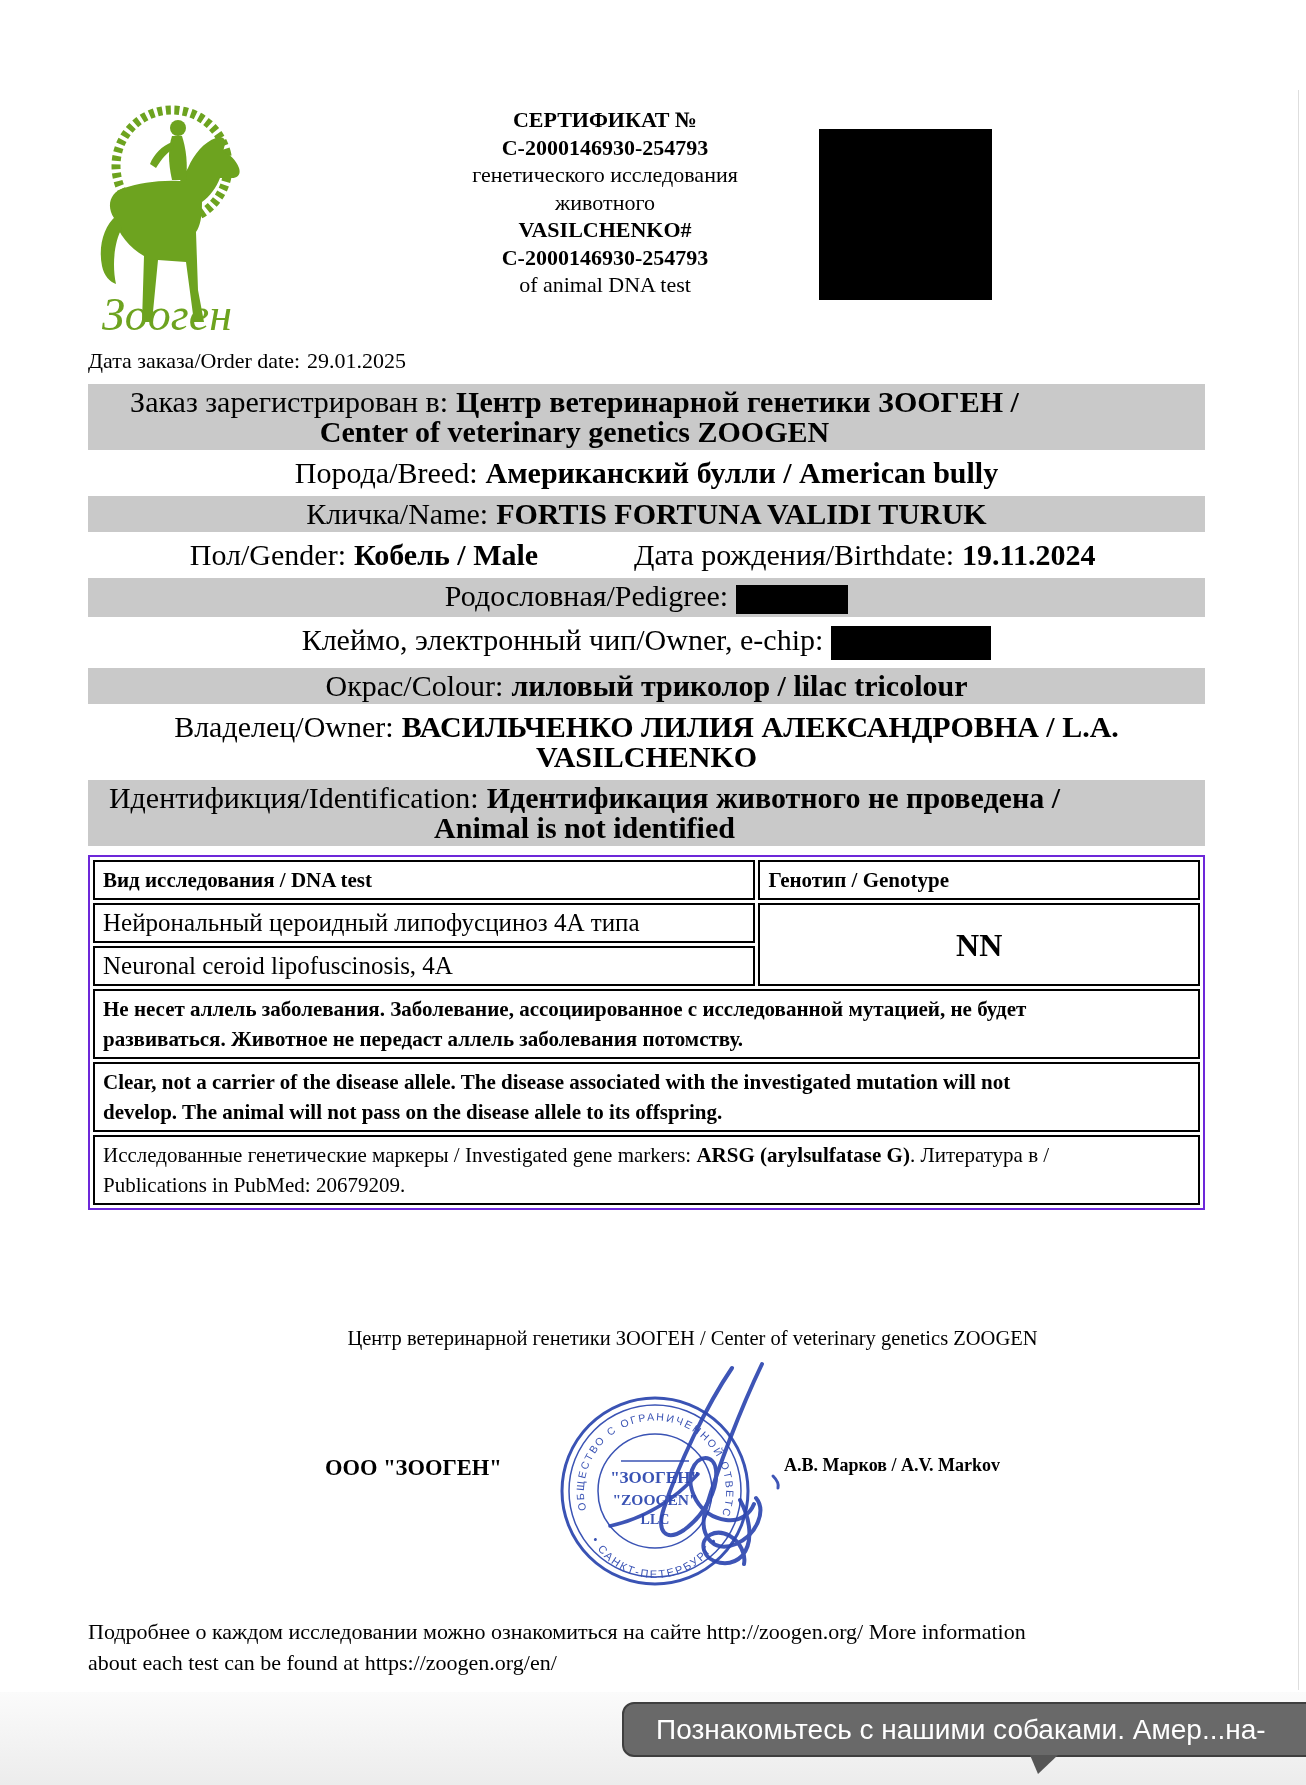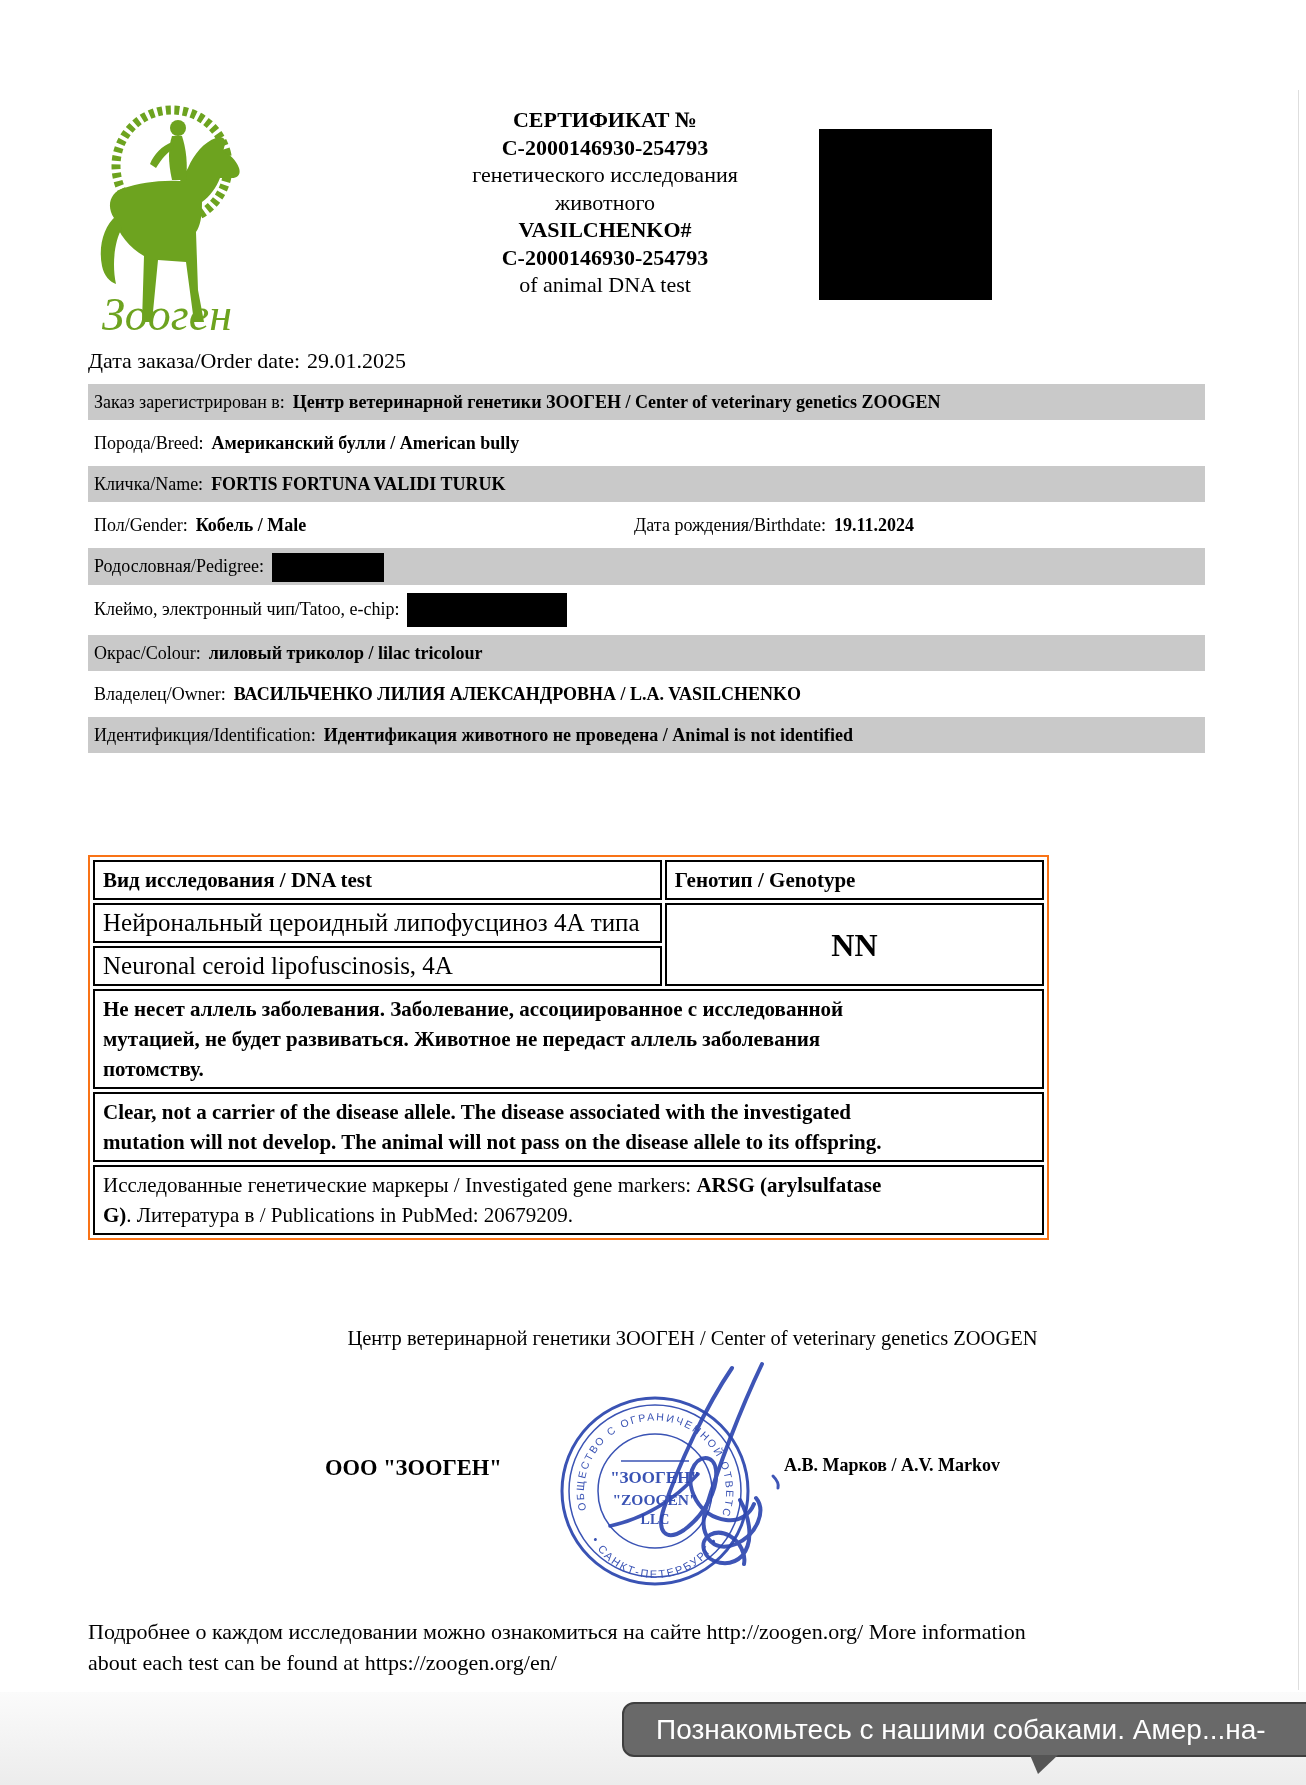--- a/index.html
+++ b/index.html
@@ -12,35 +12,35 @@
                 font-size:22px; line-height:27.5px;}
   .title-block .b {font-weight:bold;}
   .redacted-top {position:absolute; left:819px; top:129px; width:173px; height:171px; background:#000;}
 
   
   .dates {position:absolute; left:88px; top:346px; width:1117px; display:flex;
           justify-content:space-between; font-size:22px; line-height:30px;flex-direction:column;}
   .dates .lbl {margin-right:7px;}
 
   
-  .fields {position:absolute; left:88px; top:384px; width:1117px; font-size:18px;}
+  .fields {position:absolute; left:88px; top:384px; width:1117px; font-size:30px;text-align:center;}
   .frow {padding:3px 6px; margin-bottom:5px; line-height:30px;}
   .frow.gray {background:#c9c9c9;}
   .frow .lbl {margin-right:8px;}
   .frow-registered {padding-right:150px;}
   .frow-identification {padding-right:130px;}
   .frow-gender {display:flex;}
   .frow-gender .half1 {width:540px;}
   .blackbox {display:inline-block; vertical-align:middle; background:#000;}
   .bb-pedigree {width:112px; height:29px;}
   .bb-chip {width:160px; height:34px;}
 
   
-  .dnatable {position:absolute; left:88px; top:855px; width:961px;
-             border-collapse:separate; border-spacing:3px; border:2px solid #f97316;
+  .dnatable {position:absolute; left:88px; top:855px; width:1117px;
+             border-collapse:separate; border-spacing:3px; border:2px solid #6d28d9;
              font-size:21px;}
   .dnatable td {border:2px solid #000; padding:3px 8px; line-height:30px; vertical-align:middle;}
   .dnatable td.hdr {font-weight:bold;}
   .col1 {width:60%;}
   .cell-testname {font-size:25px; line-height:34px; padding:6px 10px 6px 10px; padding-right:200px;}
   .cell-genotype {text-align:center; font-weight:bold; font-size:32px;}
   .cell-result {font-weight:bold; padding-right:150px !important;}
   .cell-markers {padding-right:140px !important;}
   .cell-markers .g {font-weight:bold;}
 
@@ -125,21 +125,21 @@
         <span class="lbl">Пол/Gender:</span><b>Кобель / Male</b>
       </div>
       <div>
         <span class="lbl">Дата рождения/Birthdate:</span><b>19.11.2024</b>
       </div>
     </div>
     <div class="frow gray">
       <span class="lbl">Родословная/Pedigree:</span><span class="blackbox bb-pedigree"></span>
     </div>
     <div class="frow">
-      <span class="lbl">Клеймо, электронный чип/Tatoo, e-chip:</span><span class="blackbox bb-chip"></span>
+      <span class="lbl">Клеймо, электронный чип/Owner, e-chip:</span><span class="blackbox bb-chip"></span>
     </div>
     <div class="frow gray">
       <span class="lbl">Окрас/Colour:</span><b>лиловый триколор / lilac tricolour</b>
     </div>
     <div class="frow">
       <span class="lbl">Владелец/Owner:</span><b>ВАСИЛЬЧЕНКО ЛИЛИЯ АЛЕКСАНДРОВНА / L.A. VASILCHENKO</b>
     </div>
     <div class="frow gray frow-identification">
       <span class="lbl">Идентификция/Identification:</span><b>Идентификация животного не проведена / Animal is not identified</b>
     </div>

